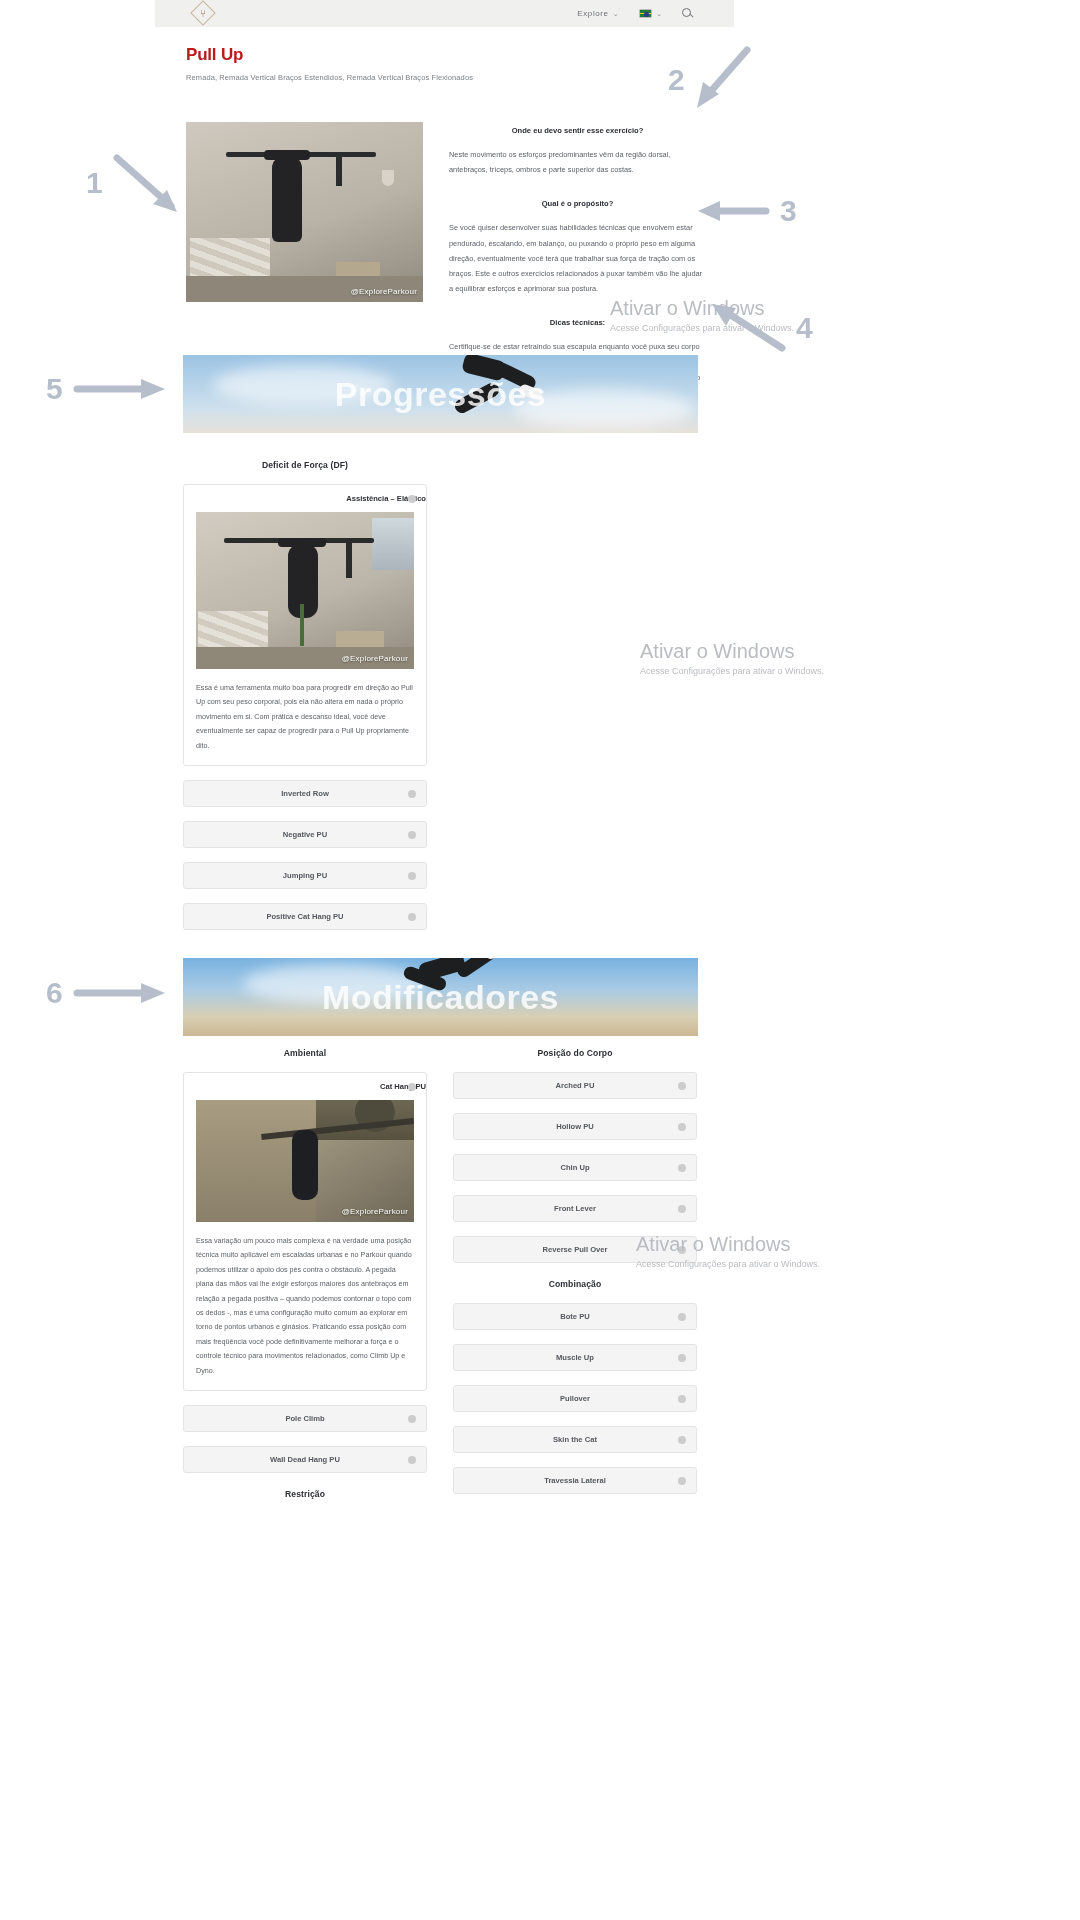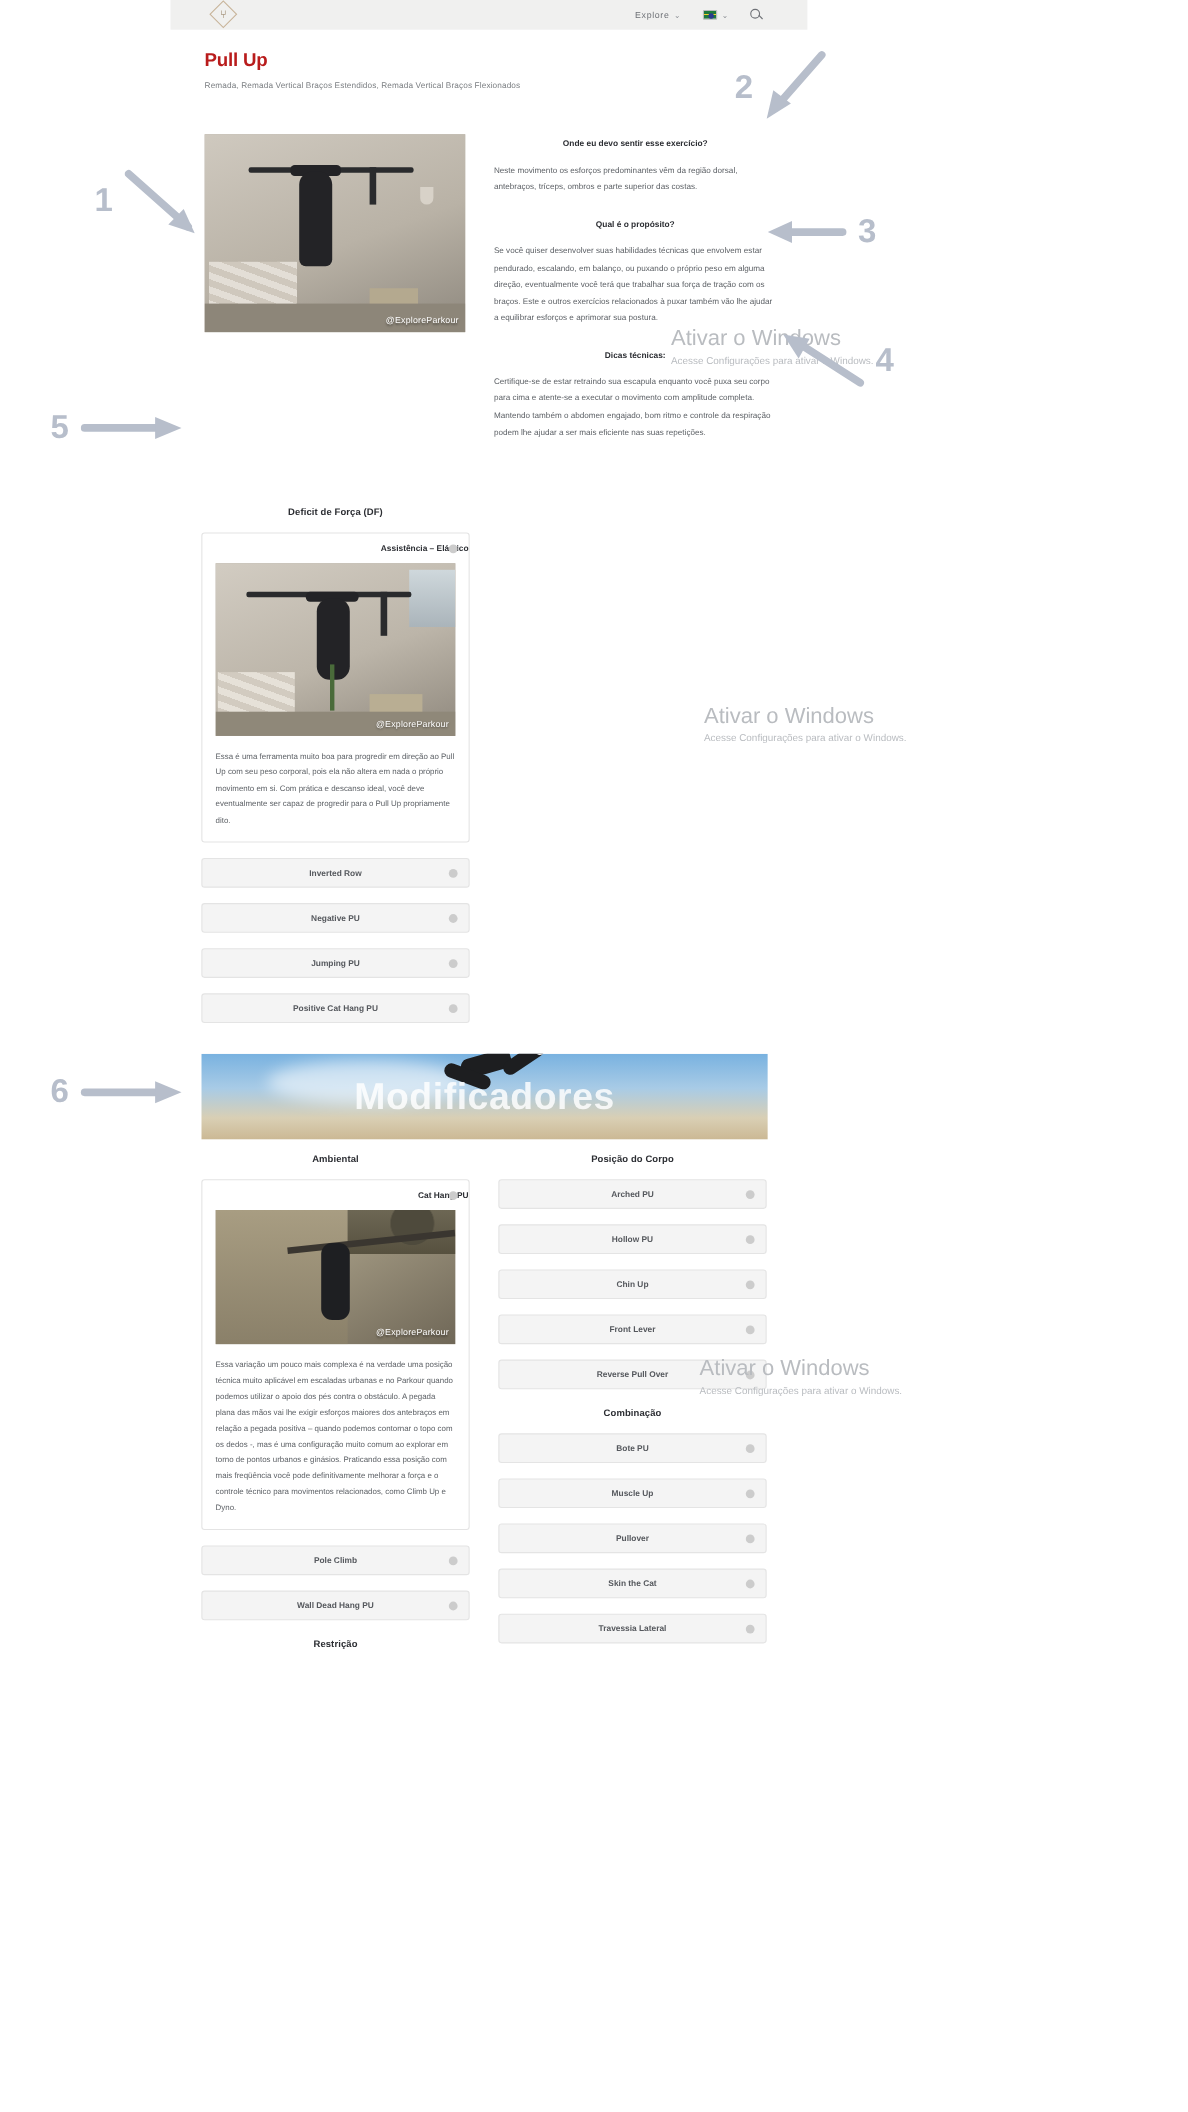--- a/index.html
+++ b/index.html
@@ -244,20 +244,32 @@
     <div class="intro-text">
       <div class="q-head">Onde eu devo sentir esse exercício?</div>
       <div class="q-body">Neste movimento os esforços predominantes vêm da região dorsal, antebraços, tríceps, ombros e parte superior das costas.</div>
       <div class="q-head spaced">Qual é o propósito?</div>
       <div class="q-body">Se você quiser desenvolver suas habilidades técnicas que envolvem estar pendurado, escalando, em balanço, ou puxando o próprio peso em alguma direção, eventualmente você terá que trabalhar sua força de tração com os braços. Este e outros exercícios relacionados à puxar também vão lhe ajudar a equilibrar esforços e aprimorar sua postura.</div>
       <div class="q-head spaced">Dicas técnicas:</div>
       <div class="q-body">Certifique-se de estar retraindo sua escapula enquanto você puxa seu corpo para cima e atente-se a executar o movimento com amplitude completa. Mantendo também o abdomen engajado, bom ritmo e controle da respiração podem lhe ajudar a ser mais eficiente nas suas repetições.</div>
     </div>
   </div>
 
+  <div class="banner" id="banner-progress">
+    <div class="banner-sky"></div>
+    <div class="banner-cloud" style="left:30px; top:10px;"></div>
+    <div class="banner-cloud" style="left:330px; top:34px;"></div>
+    <div class="banner-figure">
+      <div class="limb" style="left:30px; top:0; width:42px; height:20px; transform:rotate(14deg);"></div>
+      <div class="limb" style="left:60px; top:12px; width:44px; height:14px; transform:rotate(26deg);"></div>
+      <div class="limb" style="left:20px; top:34px; width:48px; height:14px; transform:rotate(-28deg);"></div>
+      <div class="limb" style="left:86px; top:30px; width:24px; height:11px; background:#efefef; transform:rotate(22deg);"></div>
+    </div>
+    <div class="banner-text">Progressões</div>
+  </div>
 
   <div class="section" id="section-progress">
     <div class="cols">
 
 
       <div class="col">
         <div class="col-head">Deficit de Força (DF)</div>
 
         <div class="card">
           <div class="card-head">

